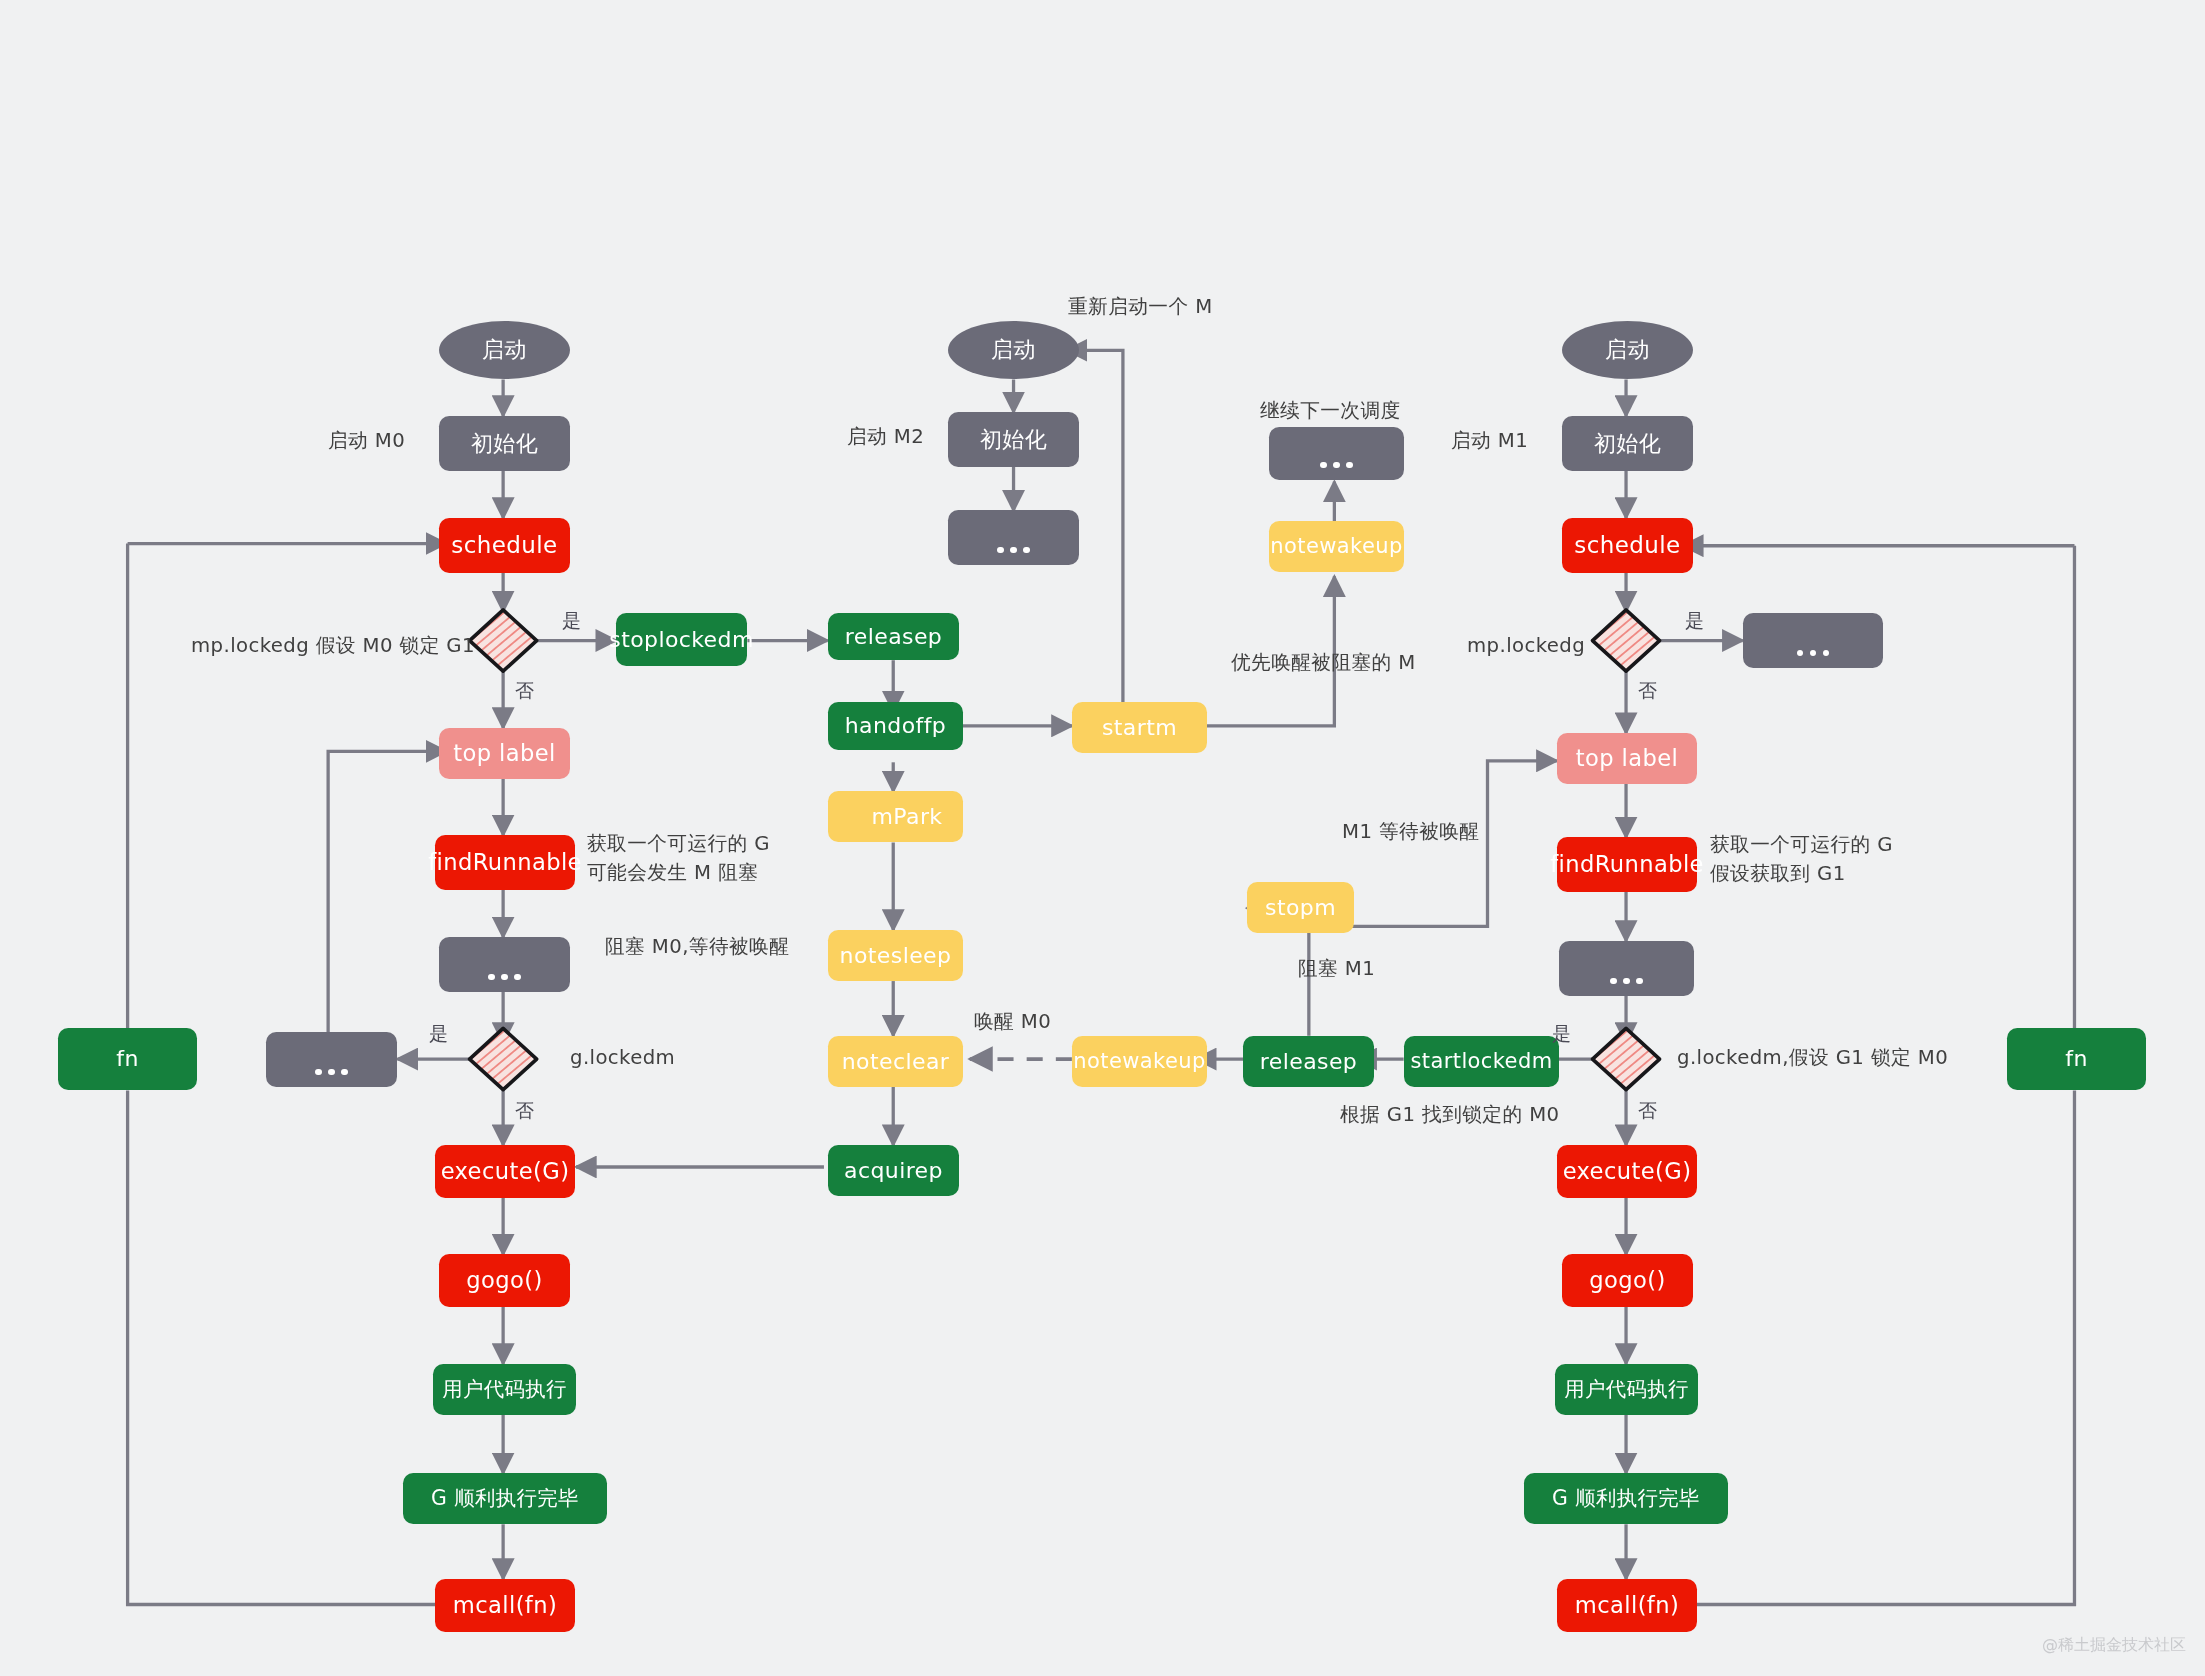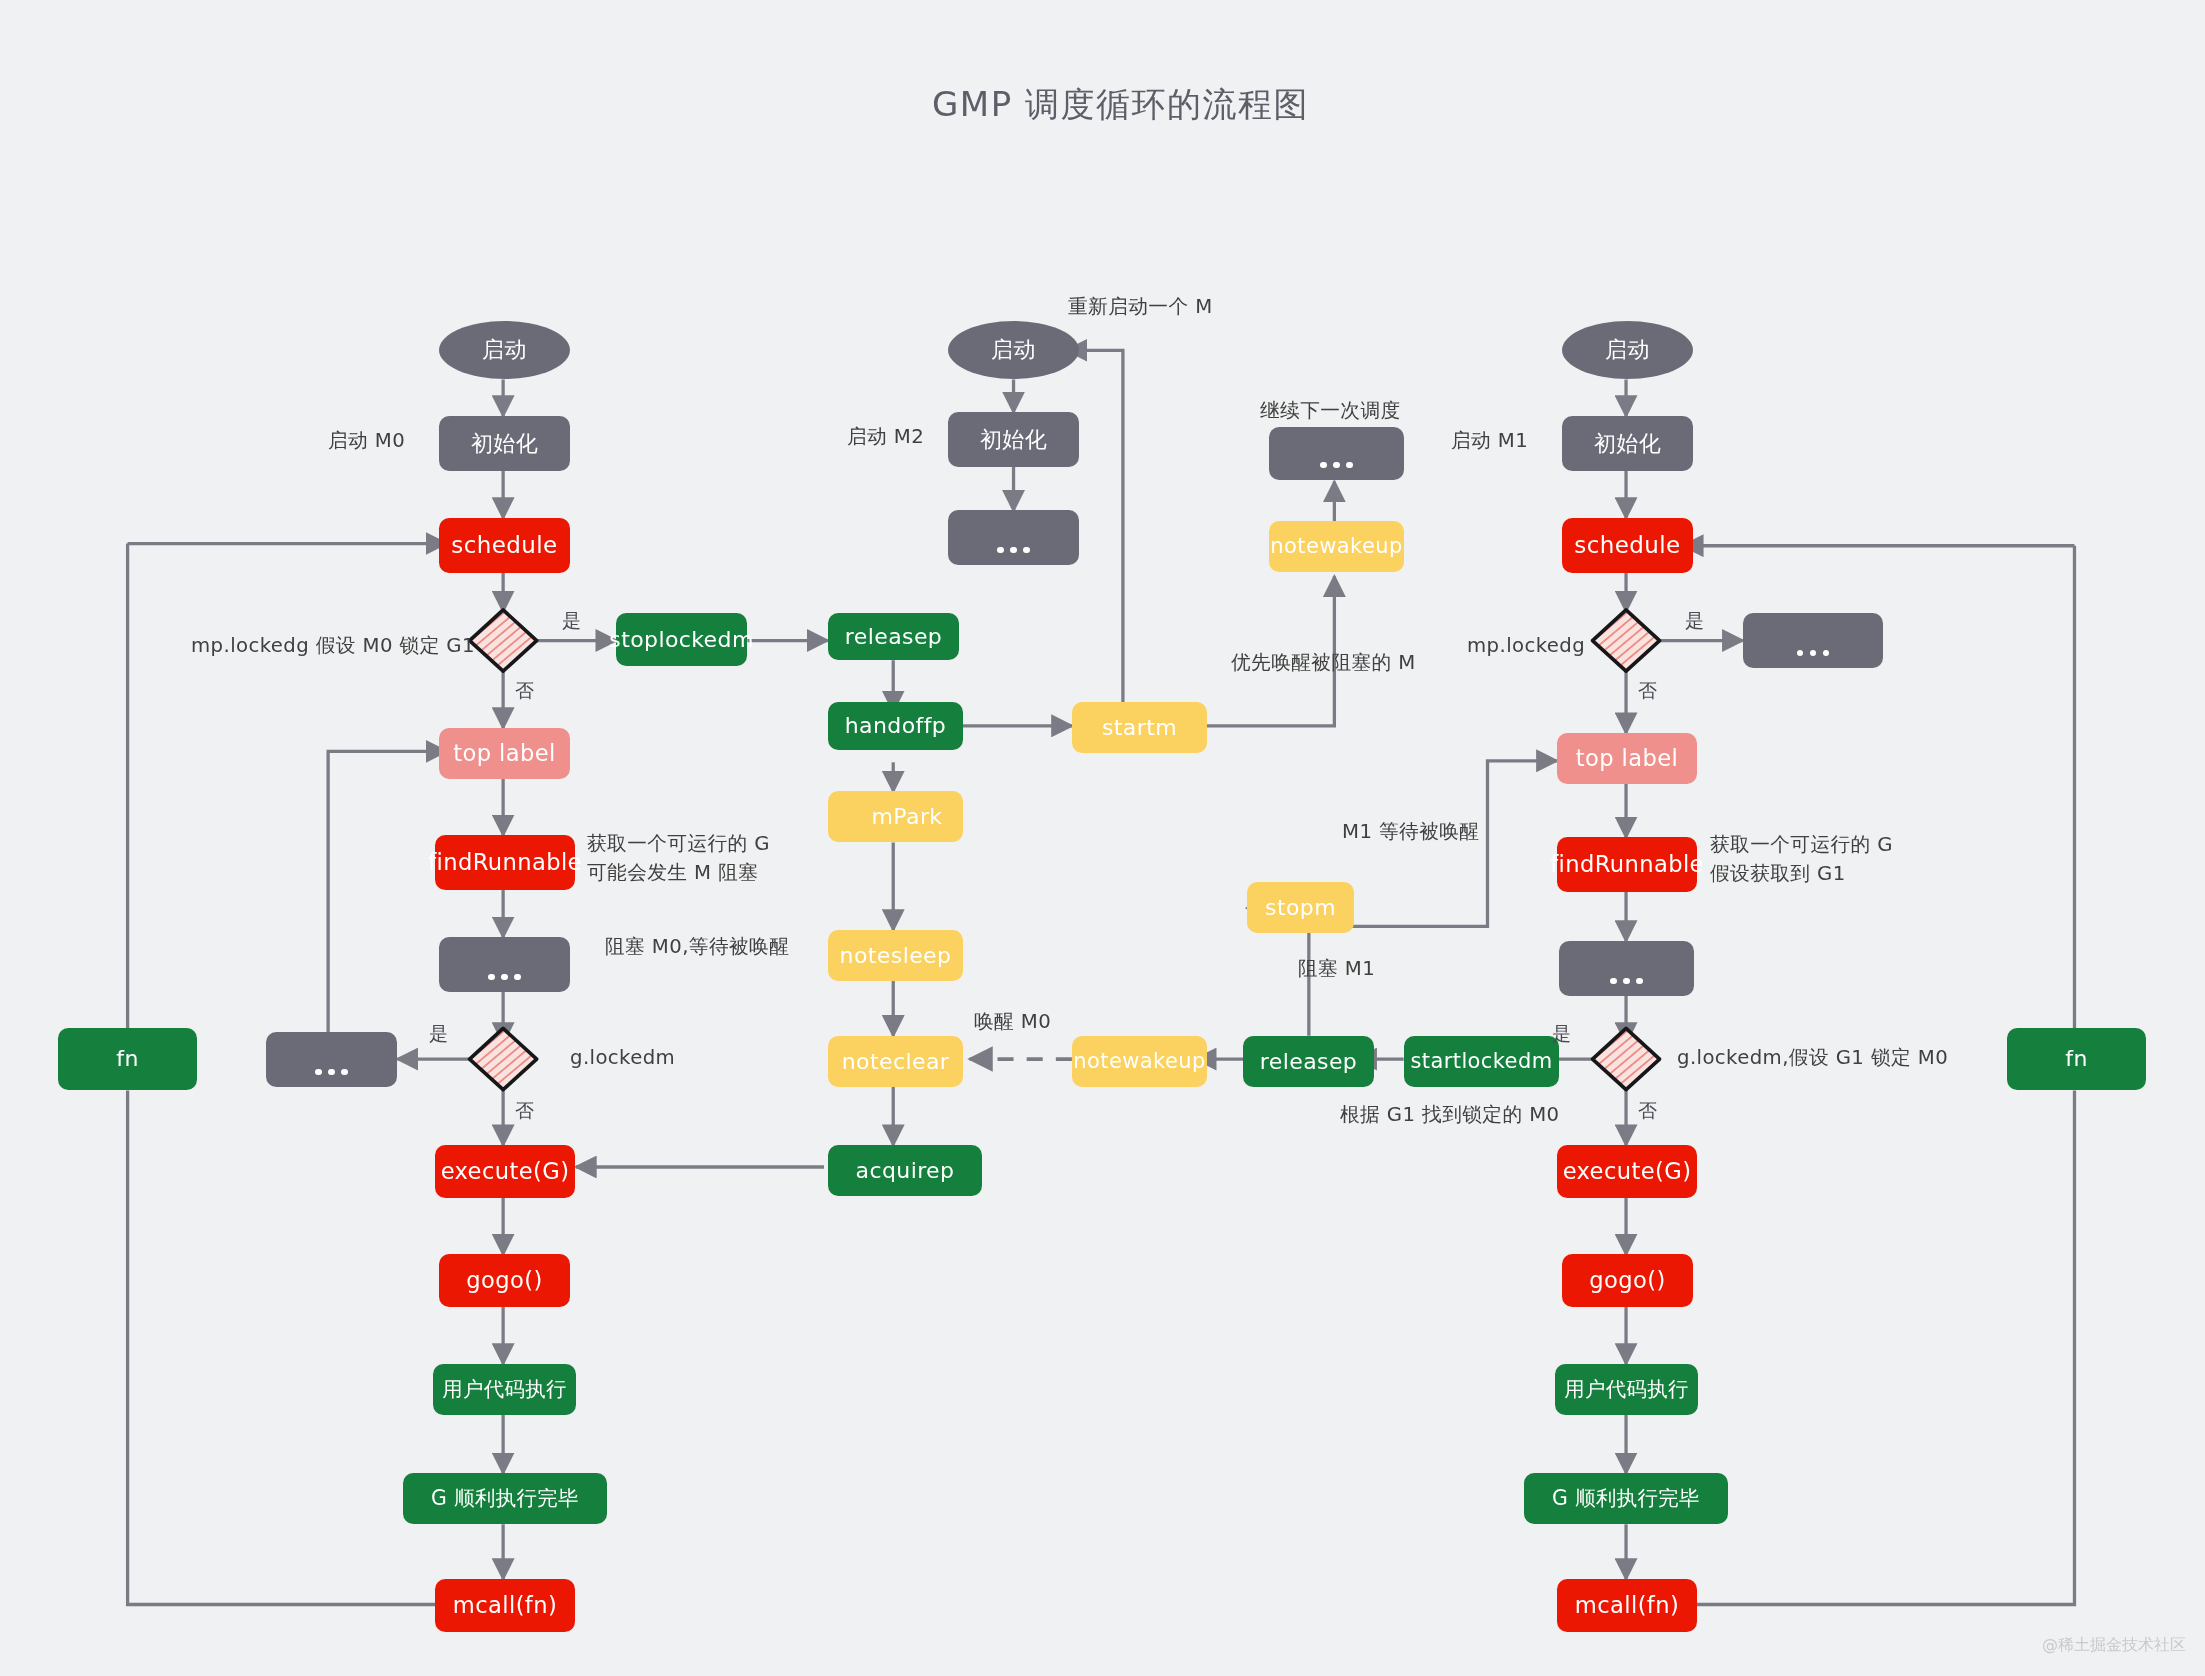--- a/index.html
+++ b/index.html
@@ -199,21 +199,20 @@
       <g transform="translate(2230,878)">
         <path d="M0,-42 L46,0 L0,42 L-46,0 Z" fill="url(#hatch)" stroke="#17171a" stroke-width="5" stroke-linejoin="round"></path>
       </g>
 
       <g transform="translate(2230,1452)">
         <path d="M0,-42 L46,0 L0,42 L-46,0 Z" fill="url(#hatch)" stroke="#17171a" stroke-width="5" stroke-linejoin="round"></path>
       </g>
     </g>
   </svg>
 
-  <div class="title" style="left:932px; top:82px;">GMP 调度循环的流程图</div>
 
   <div class="node n-ellipse" style="left:439px; top:321px; width:131px; height:58px; font-size:22px;">启动</div>
 
   <div class="node n-gray" style="left:439px; top:416px; width:131px; height:55px; font-size:22px;">初始化</div>
 
   <div class="node n-red" style="left:439px; top:518px; width:131px; height:55px; font-size:23px;">schedule</div>
 
   <div class="node n-pink" style="left:439px; top:728px; width:131px; height:51px; font-size:22.6px;">top label</div>
 
   <div class="node n-red" style="left:435px; top:835px; width:140px; height:55px; font-size:22.6px;">findRunnable</div>
@@ -251,21 +250,21 @@
   <div class="node n-teal" style="left:828px; top:613px; width:131px; height:47px; font-size:22px;">releasep</div>
 
   <div class="node n-teal" style="left:828px; top:702px; width:135px; height:48px; font-size:22px;">handoffp</div>
 
   <div class="node n-yellow" style="left:828px; top:791px; width:135px; height:51px; font-size:22px;padding-left:23px;">mPark</div>
 
   <div class="node n-yellow" style="left:828px; top:930px; width:135px; height:51px; font-size:22px;">notesleep</div>
 
   <div class="node n-yellow" style="left:828px; top:1036px; width:135px; height:51px; font-size:22px;">noteclear</div>
 
-  <div class="node n-teal" style="left:828px; top:1145px; width:154px; height:51px; font-size:22px;">acquirep</div>
+  <div class="node n-teal" style="left:828px; top:1145px; width:131px; height:51px; font-size:22px;">acquirep</div>
 
   <div class="node n-ellipse" style="left:948px; top:321px; width:131px; height:58px; font-size:22px;">启动</div>
 
   <div class="node n-gray" style="left:948px; top:412px; width:131px; height:55px; font-size:22px;">初始化</div>
 
   <div class="node n-gray" style="left:948px; top:510px; width:131px; height:55px;">
     <span class="dots">
         <i></i>
         <i></i>
         <i></i>

